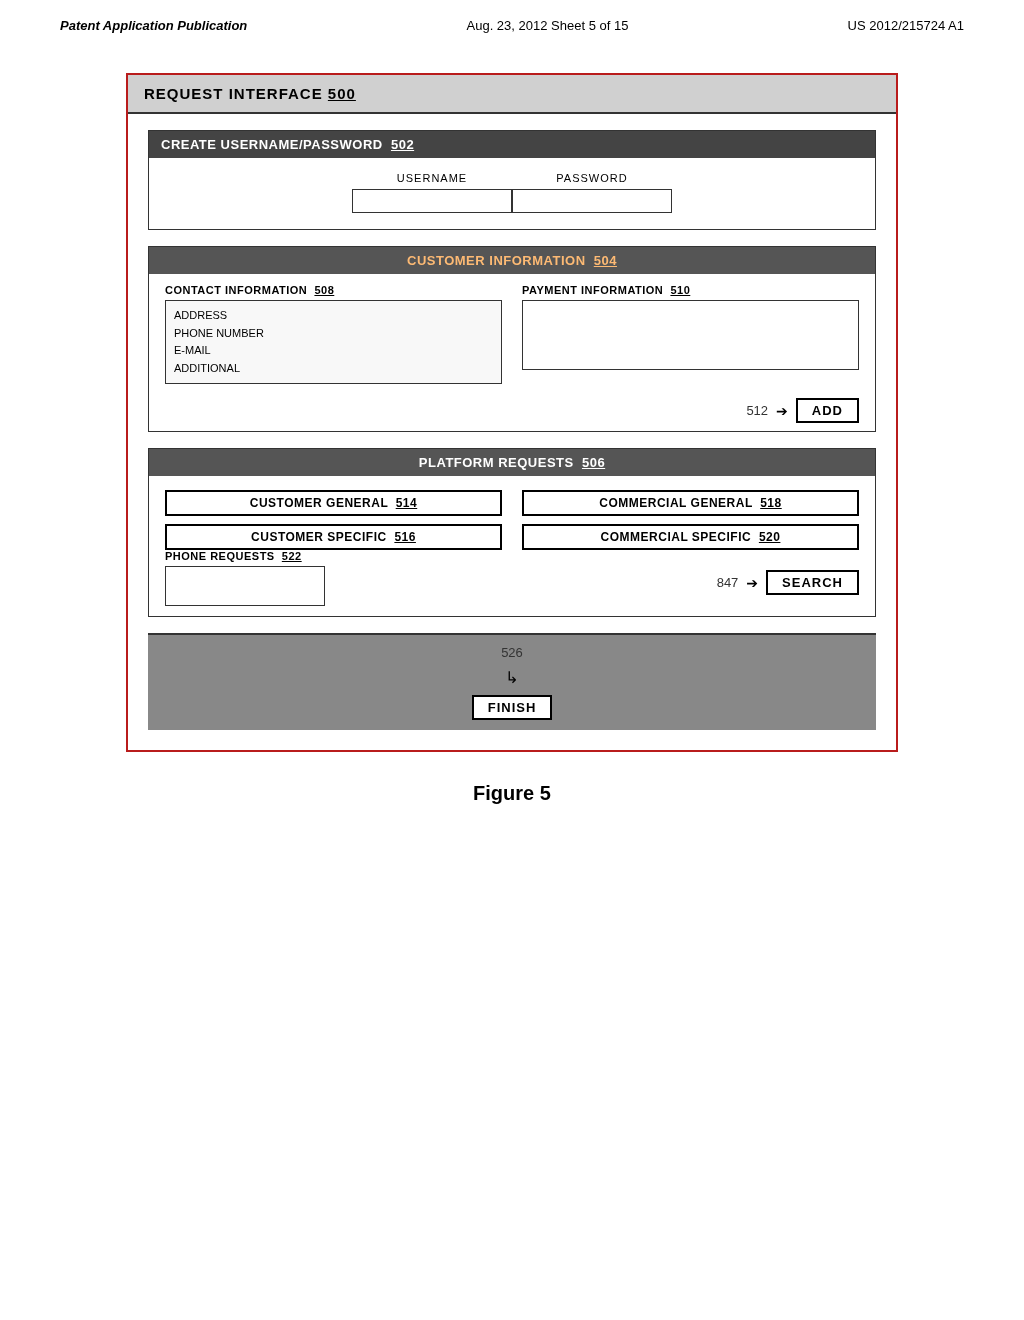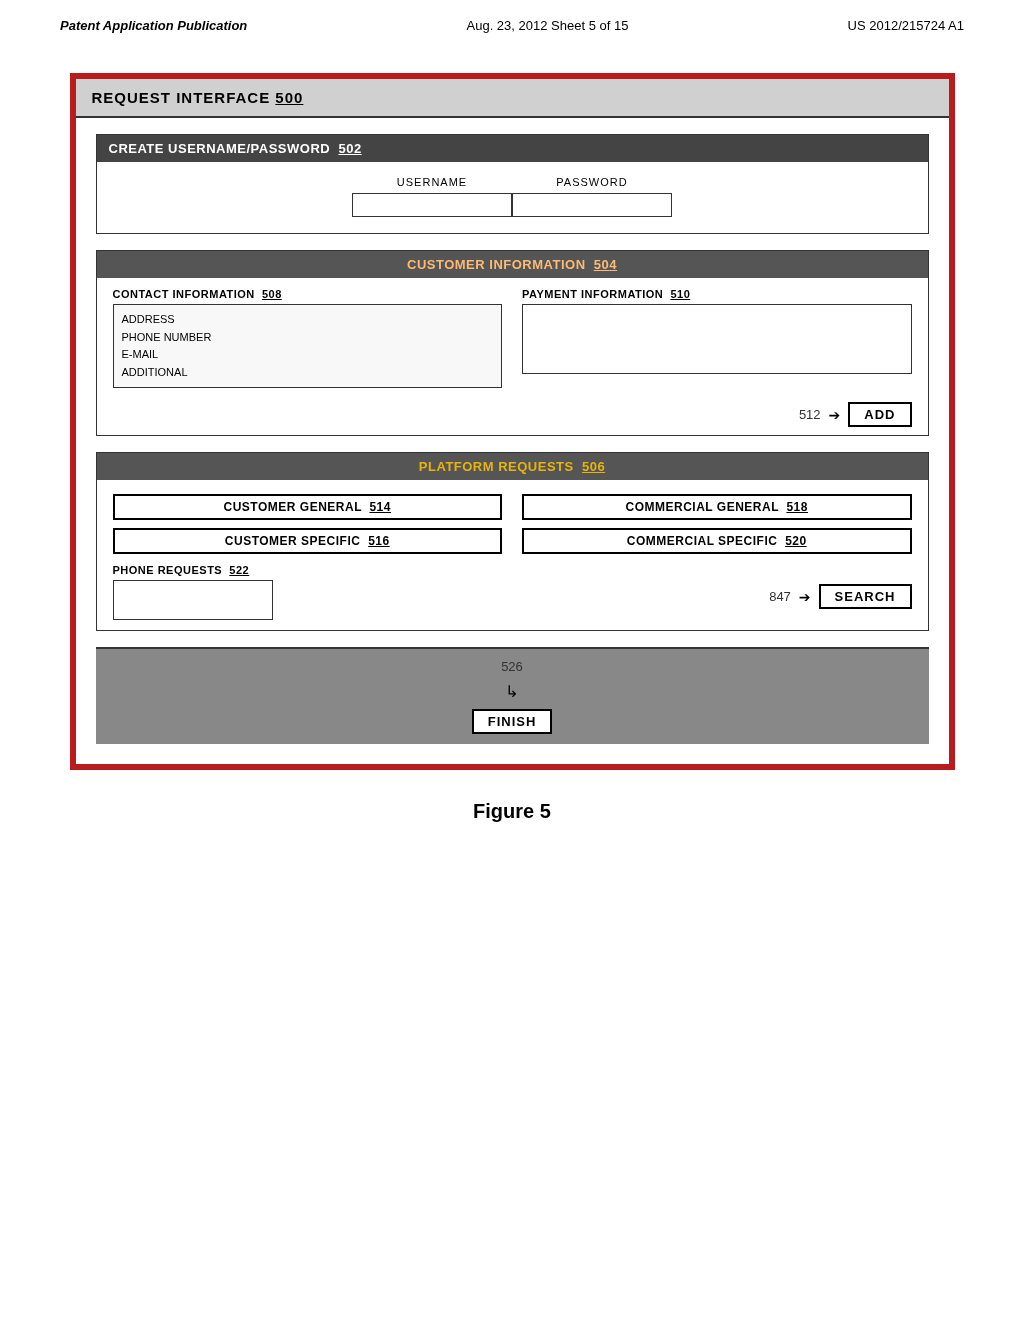--- a/index.html
+++ b/index.html
@@ -34,22 +34,22 @@
     
     .main-content {
       display: flex;
       flex-direction: column;
       align-items: center;
       padding: 30px 60px 0 60px;
     }
 
     
     .diagram-outer {
-      border: 6px solid #b91c1c;
-      width: 885px;
+      border: 2px solid #b91c1c;
+      width: 772px;
       padding: 0;
       background: #fff;
     }
 
     
     .request-interface-bar {
       background: #d0d0d0;
       border-bottom: 2px solid #333;
       padding: 10px 16px;
       font-weight: bold;
@@ -172,34 +172,33 @@
       cursor: pointer;
     }
 
     
     .platform-requests-section {
       border: 1.5px solid #333;
       margin-bottom: 0;
     }
     .platform-requests-bar {
       background: #555;
-      color: #eab308;
+      color: #ffffff;
       text-align: center;
       padding: 6px 22px;
       font-size: 13px;
       font-weight: bold;
       letter-spacing: 0.5px;
     }
     .platform-body {
       padding: 14px 16px 10px 16px;
     }
     .platform-buttons-row {
       display: flex;
       gap: 20px;
-      margin-bottom: 10px;
     }
     .platform-left {
       flex: 1;
       display: flex;
       flex-direction: column;
       gap: 8px;
     }
     .platform-right {
       flex: 1;
       display: flex;

